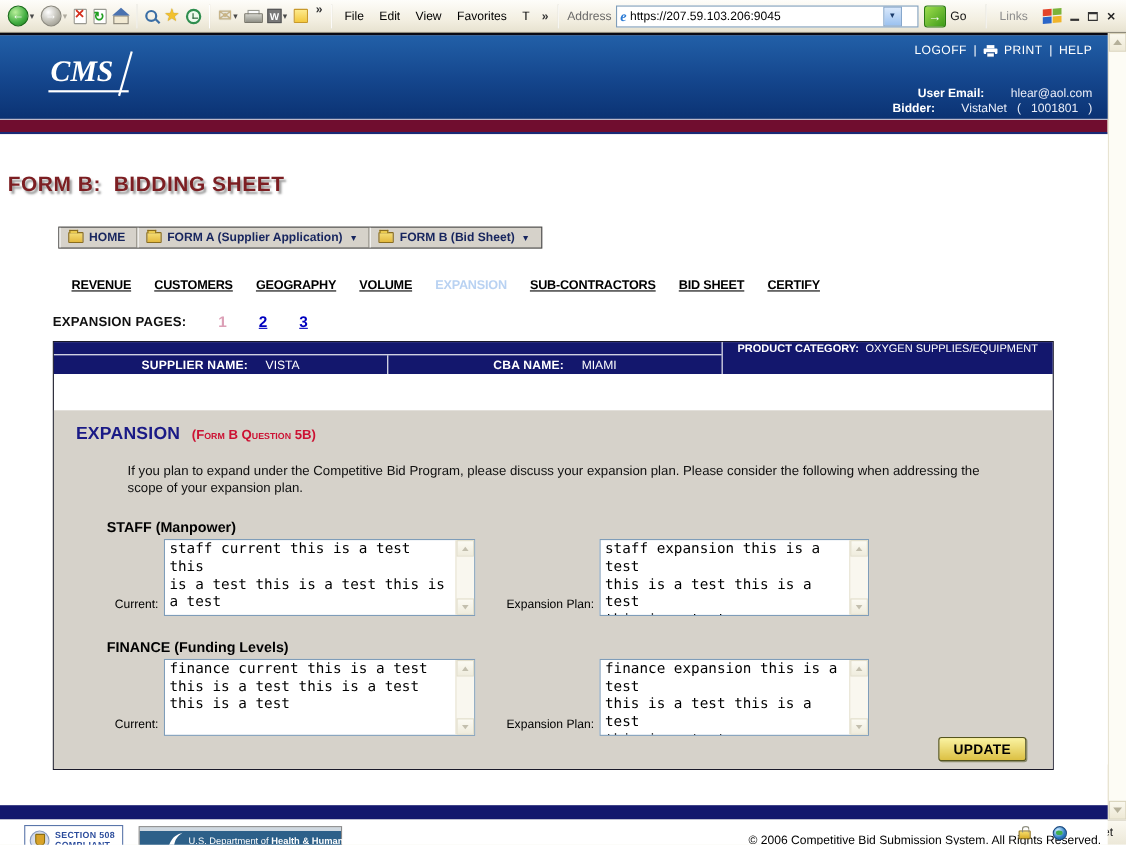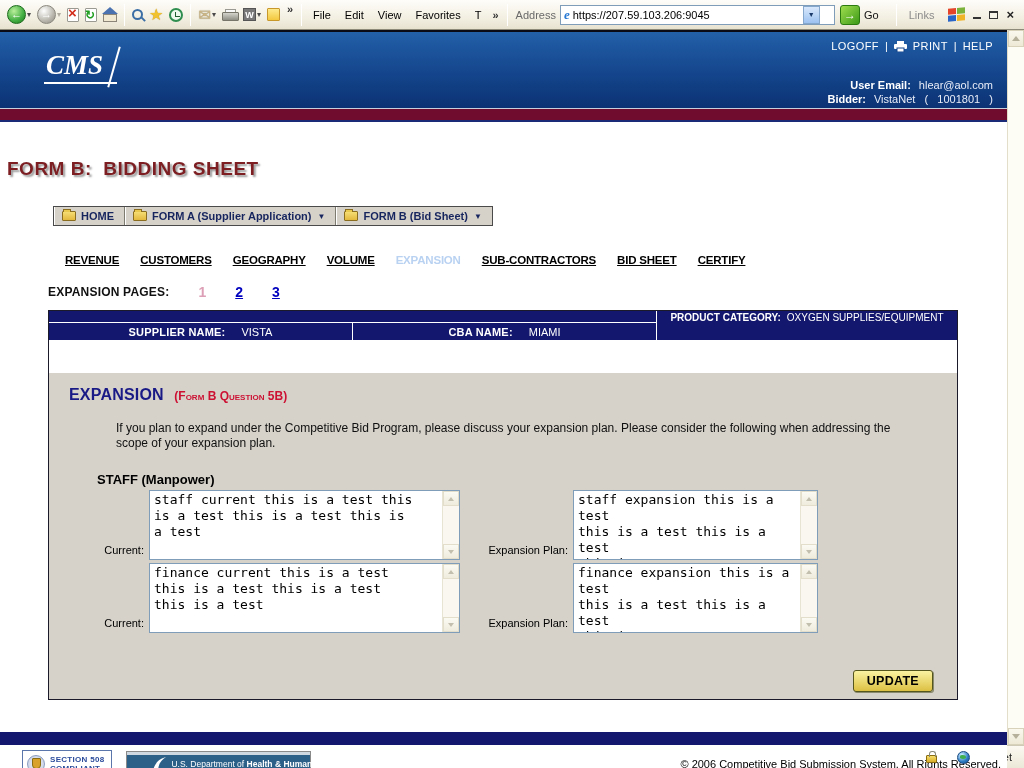--- a/index.html
+++ b/index.html
@@ -83,21 +83,21 @@
     padding:0 14px 3px 2px; }
   .cms-text { font-family:"Liberation Serif",serif; font-style:italic; font-weight:bold; font-size:27px;
     letter-spacing:0px; line-height:1; }
   .cms-slash { position:absolute; right:2px; top:-6px; width:2px; height:42px; background:#fff; transform:rotate(16deg); }
   .hd-title { position:absolute; left:132px; top:22px; color:#fff; font-family:"Liberation Serif",serif;
     font-style:italic; font-weight:bold; font-size:23px; line-height:25px; letter-spacing:1px;
     text-shadow:1px 2px 2px rgba(0,0,0,.55); }
   .hd-nav { position:absolute; right:14px; top:8px; color:#fff; font-size:11px; display:flex; align-items:center; gap:6px; }
   .hd-nav a { color:#fff; text-decoration:none; letter-spacing:.4px; }
   .hd-user { position:absolute; right:14px; top:46px; color:#fff; font-size:11px; text-align:right; line-height:14px; }
-  .u-row { display:flex; justify-content:flex-end; gap:8px; }
+  .u-row { display:flex; justify-content:flex-end; gap:24px; }
   .u-lab { font-weight:bold; }
   .u-val { white-space:pre; color:#e9edf8; }
 
   .stripe { height:14px; background:#700d2f; border-top:1px solid #c6cddb; border-bottom:2px solid #1a2a76; }
 
   
   .main { height:573px; background:#fff; position:relative; }
   .form-title { margin:36px 0 0 7px; font-size:19px; font-weight:bold; color:#7c1e22;
     letter-spacing:.5px; white-space:pre; text-shadow:2px 2px 2px #9a9a9a; }
   .fmenu { display:inline-flex; margin:26px 0 0 53px; border:1px solid #4a4a4a; background:#d6d2ca; }
@@ -134,21 +134,21 @@
   .panel-body { background:#d6d2ca; height:326px; position:relative; }
   .exp-head { padding:13px 0 0 20px;margin-top:33px; }
   .exp-main { color:#1a1a86; font-weight:bold; font-size:16px; letter-spacing:.2px; }
   .exp-note { color:#cc1133; font-weight:bold; font-size:12px; font-variant:small-caps; margin-left:6px; }
   .instructions { margin:17px 0 0 67px; width:790px; font-size:12px; line-height:15px; color:#101010; }
   .sec-head { margin:21px 0 0 48px; font-size:13px; font-weight:bold; color:#000; }
   .ta-row { display:flex; align-items:flex-end; margin-top:3px; }
   .lbl { font-size:11px; color:#000; text-align:right; padding-bottom:4px; padding-right:5px; }
   .lbl-cur { width:100px; }
   .lbl-plan { width:113px; }
-  .ta { display:flex; background:#fff; border:1px solid #7f9db9; width:311px; height:70px; }
+  .ta { display:flex; background:#fff; border:1px solid #7f9db9; width:283px; height:70px; }
   .ta.ta2 { width:245px; }
   .ta-text { flex:1; padding:1px 4px; font-family:"DejaVu Sans Mono","Liberation Mono",monospace;
     font-size:13px; line-height:16px; white-space:pre-wrap; overflow:hidden; color:#000; }
   .ta-sb { width:17px; background:#f9f7ef; border-left:1px solid #e8e4d4; display:flex;
     flex-direction:column; justify-content:space-between; }
   .ta-sbtn { height:15px; background:linear-gradient(#fbfaf3,#efecdd); border:1px solid #e2decb;
     display:flex; align-items:center; justify-content:center; }
   .tri-up.sm { border-left-width:3px; border-right-width:3px; border-bottom:4px solid #c3bfae; }
   .tri-down.sm { border-left-width:3px; border-right-width:3px; border-top:4px solid #c3bfae; }
   .update-btn { position:absolute; right:24px; bottom:7px; padding:3px 13px;
@@ -400,20 +400,21 @@
                 <div class="ta-sbtn">
                     <span class="tri-up sm"></span>
                   </div>
                 <div class="ta-sbtn">
                     <span class="tri-down sm"></span>
                   </div>
               </div>
             </div>
           </div>
 
+          <div class="sec-head">FINANCE (Funding Levels)</div>
           <div class="ta-row">
             <div class="lbl lbl-cur">Current:</div>
             <div class="ta" role="textbox">
               <div class="ta-text">finance current this is a test
 this is a test this is a test
 this is a test</div>
               <div class="ta-sb">
                 <div class="ta-sbtn">
                     <span class="tri-up sm"></span>
                   </div>

